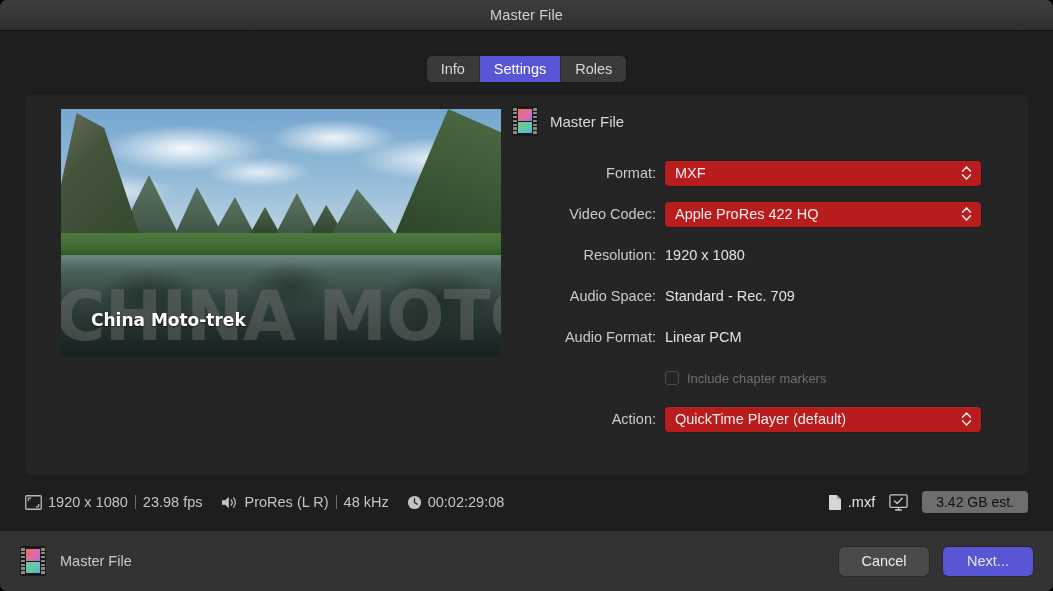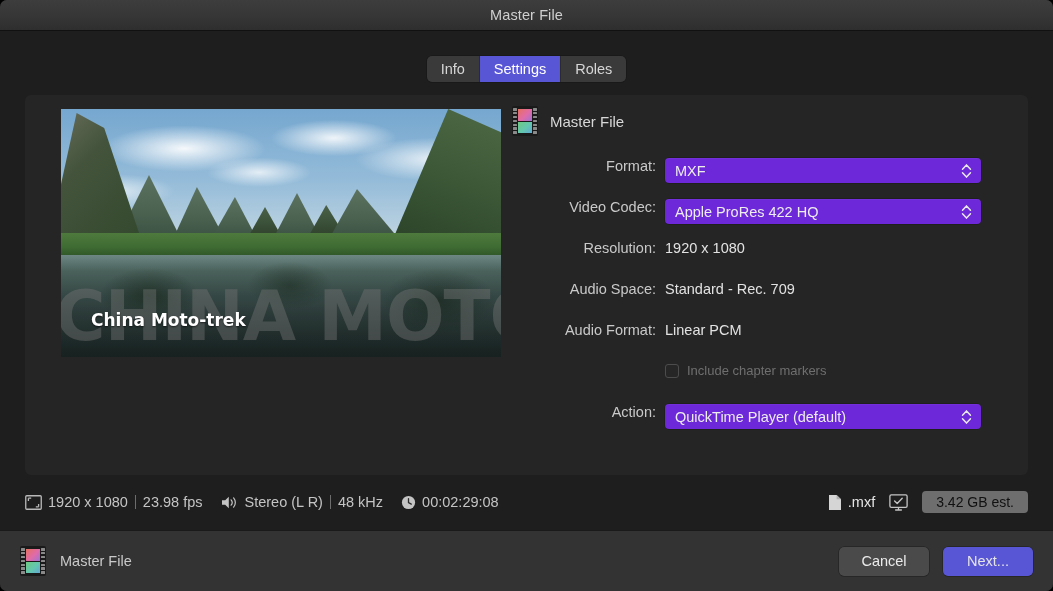--- a/index.html
+++ b/index.html
@@ -237,21 +237,21 @@
   }
 
   .rows {
     position: absolute;
     left: 487px;
     top: 63px;
     width: 490px;
   }
   .row {
     display: flex;
-    align-items: flex-start;
+    align-items: center;
     height: 30px;
     margin-bottom: 11px;
   }
   .row .lbl {
     width: 153px;
     text-align: right;
     padding-right: 9px;
     font-size: 14.5px;
     color: #c9c9c9;
     box-sizing: border-box;
@@ -260,21 +260,21 @@
   .row .val {
     font-size: 14.5px;
     color: #e2e2e2;
     white-space: nowrap;
   }
 
   .popup {
     position: relative;
     width: 316px;
     height: 25px;
-    background: #6d28d9;
+    background: #b91c1c;
     border-radius: 4px;
     box-shadow: 0 0.5px 0 rgba(255,255,255,0.07) inset, 0 0 0 0.5px #1b1b1b;
     display: flex;
     align-items: center;
     cursor: default;
   }
   .popup .ptext {
     padding-left: 10px;
     font-size: 14.5px;
     color: #ededed;
@@ -551,21 +551,21 @@
 
       <span class="gap-lg"></span>
 
       <span class="sicon">
         <svg width="18" height="15" viewBox="0 0 18 15">
           <path d="M1 5.2 H4.2 L7.8 1.8 V13.2 L4.2 9.8 H1 Z" fill="#c4c4c4"></path>
           <path d="M10.1 4.8 A4.2 4.2 0 0 1 10.1 10.2" fill="none" stroke="#c4c4c4" stroke-width="1.2" stroke-linecap="round"></path>
           <path d="M12.6 2.9 A7 7 0 0 1 12.6 12.1" fill="none" stroke="#c4c4c4" stroke-width="1.2" stroke-linecap="round"></path>
         </svg>
       </span>
-      <span>Stereo (L R)</span>
+      <span>ProRes (L R)</span>
       <span class="sep"></span>
       <span>48 kHz</span>
 
       <span class="gap-lg"></span>
 
       <span class="sicon">
         <svg width="15" height="15" viewBox="0 0 15 15">
           <circle cx="7.5" cy="7.5" r="6.6" fill="#c4c4c4"></circle>
           <path d="M7.5 3.6 V7.6 L10.3 9.1" fill="none" stroke="#2a2a2a" stroke-width="1.3" stroke-linecap="round"></path>
         </svg>

